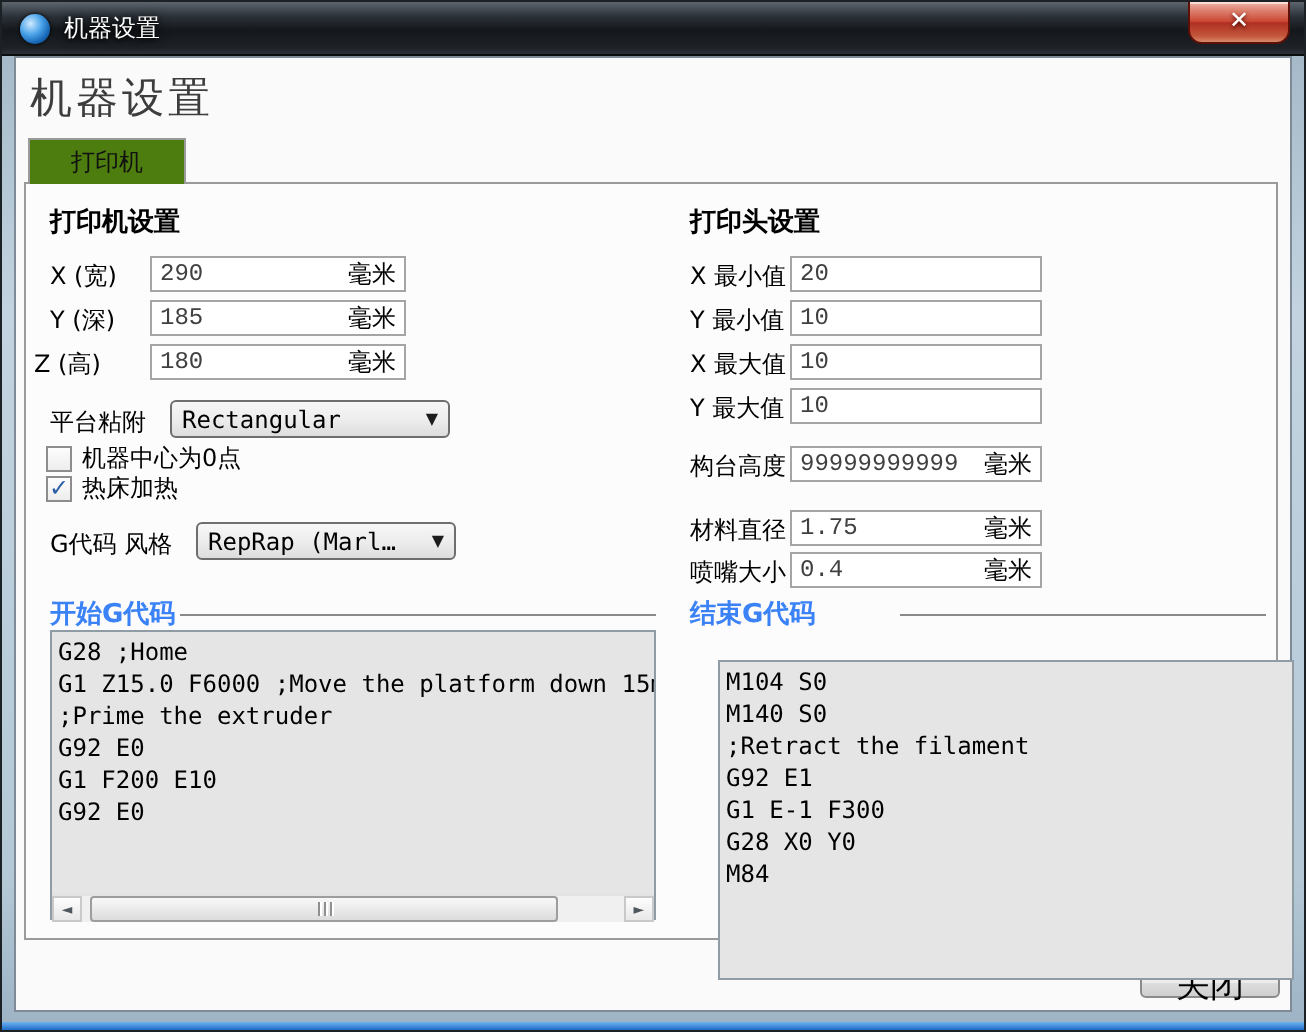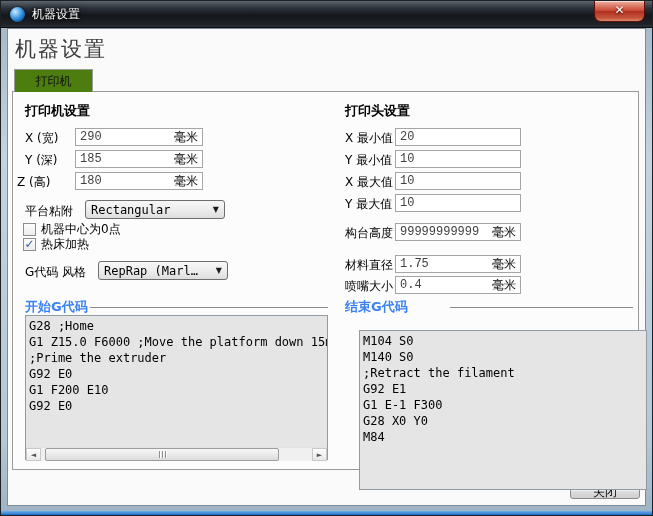--- a/index.html
+++ b/index.html
@@ -115,21 +115,21 @@
     position:absolute; left:4px; top:0; width:234px; height:13px;
     background:linear-gradient(180deg,#f8f8f8,#dcdcdc); border:1px solid #9d9d9d; border-radius:2px;
     display:flex; align-items:center; justify-content:center; gap:2px; cursor:grab;
   }
   .grip { width:1px; height:7px; background:#8f8f8f; box-shadow:1px 0 0 #fff; }
 
   .close-dialog-btn {
     position:absolute; left:562px; top:456px; width:70px; height:14px;
     background:linear-gradient(180deg,#f5f5f5,#ebebeb 45%,#dddddd 46%,#cfcfcf);
     border:1px solid #8b8b8b; border-radius:3px;
-    font-size:12px; color:#000; display:flex; align-items:center; justify-content:center;
+    font-size:17px; color:#000; display:flex; align-items:center; justify-content:center;
     cursor:pointer;
   }
 </style>
 </head>
 <body>
 
 <div class="window">
 
   <div class="titlebar">
     <span class="app-icon"></span>

